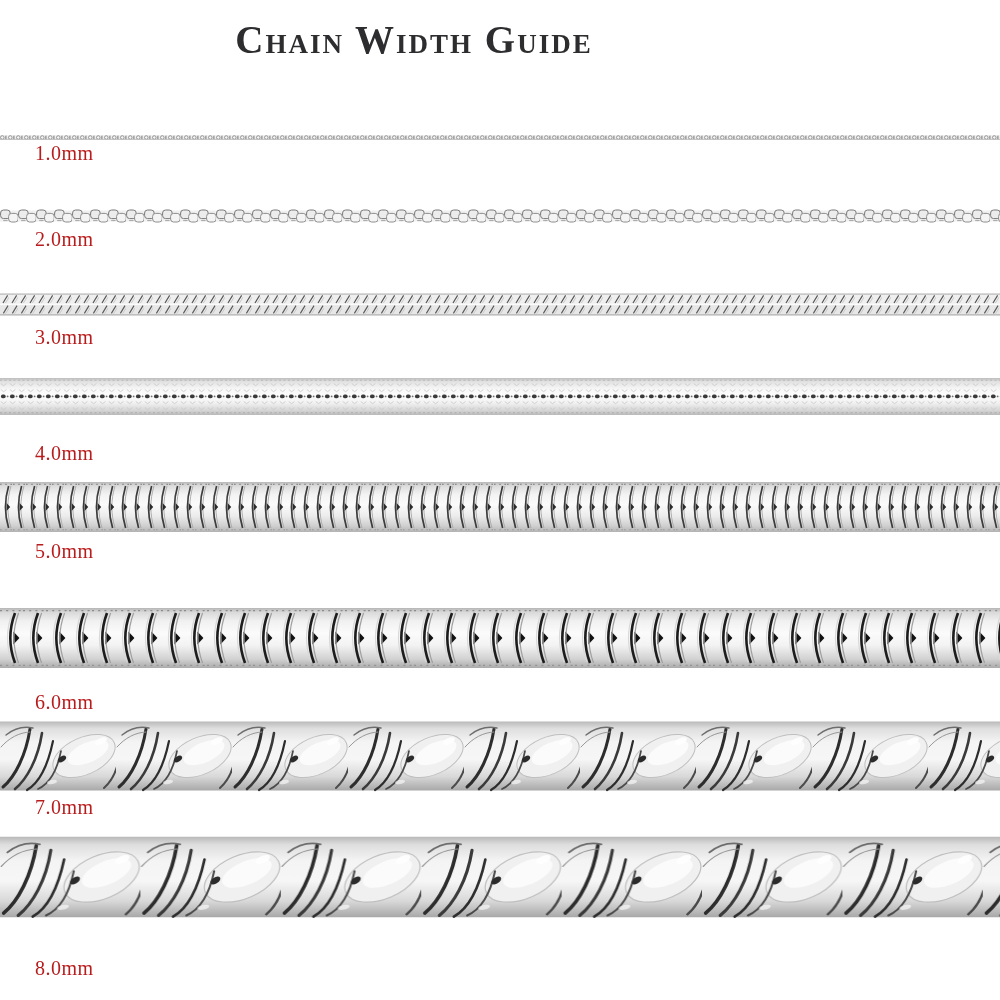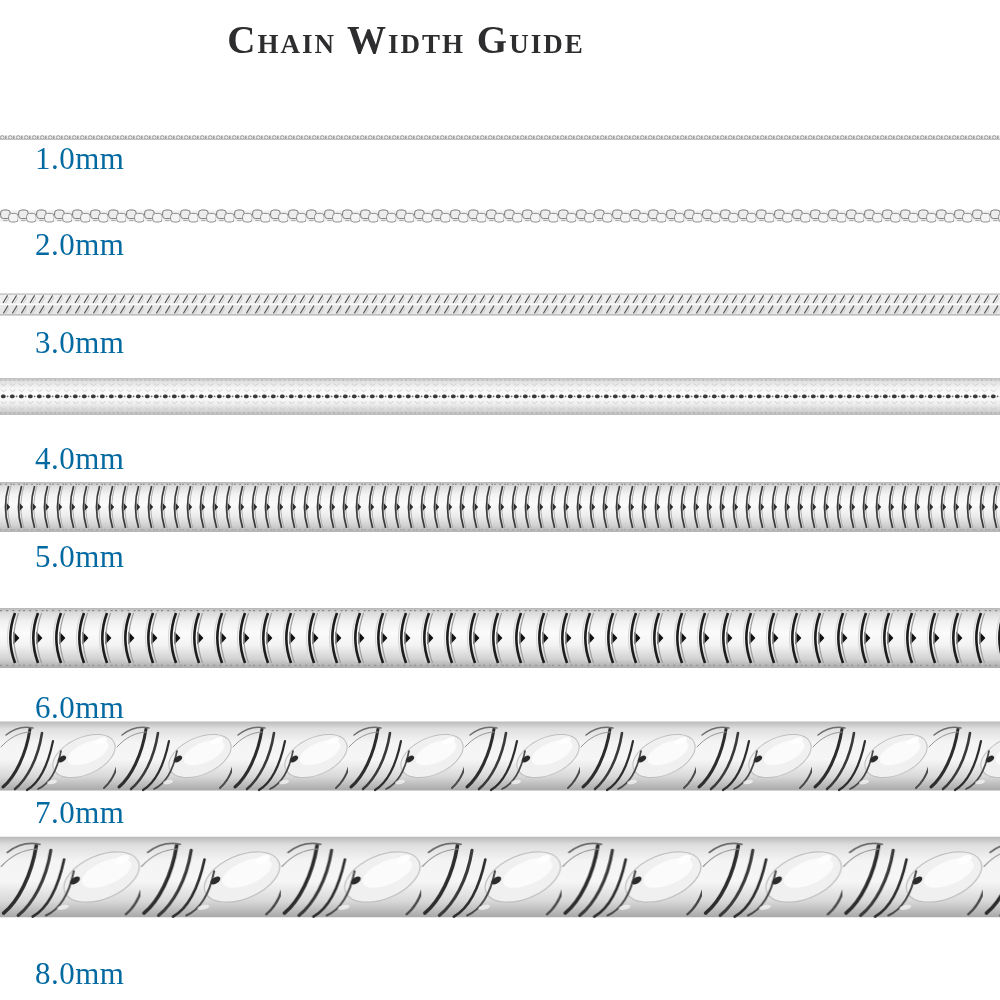--- a/index.html
+++ b/index.html
@@ -1,27 +1,27 @@
 <!DOCTYPE html>
 <html><head>
 <meta charset="utf-8">
 <style>
   html,body{margin:0;padding:0;background:#ffffff;}
   .canvas{
     position:relative;width:1000px;height:1000px;background:#ffffff;overflow:hidden;
     font-family:"Liberation Serif","DejaVu Serif",serif;
   }
   .title{
-    position:absolute;top:20px;left:8px;width:796px;text-align:center;
+    position:absolute;top:20px;left:16px;width:796px;text-align:center;
     font-variant:small-caps;font-weight:600;font-size:39px;letter-spacing:2px;
     color:#2d2d2f;line-height:1;
   }
   .chain{position:absolute;left:0;display:block;filter:blur(.3px);}
   .label{
-    position:absolute;left:35px;font-size:31px;line-height:1;color:#0369a1;
+    position:absolute;left:35px;font-size:20px;line-height:1;color:#b91c1c;
     letter-spacing:0.5px;
   }
   .c1{top:133px}.l1{top:143px}
   .c2{top:208px}.l2{top:229px}
   .c3{top:293px}.l3{top:327px}
   .c4{top:378px}.l4{top:443px}
   .c5{top:482px}.l5{top:541px}
   .c6{top:608px}.l6{top:692px}
   .c7{top:720px}.l7{top:797px}
   .c8{top:835px}.l8{top:958px}

